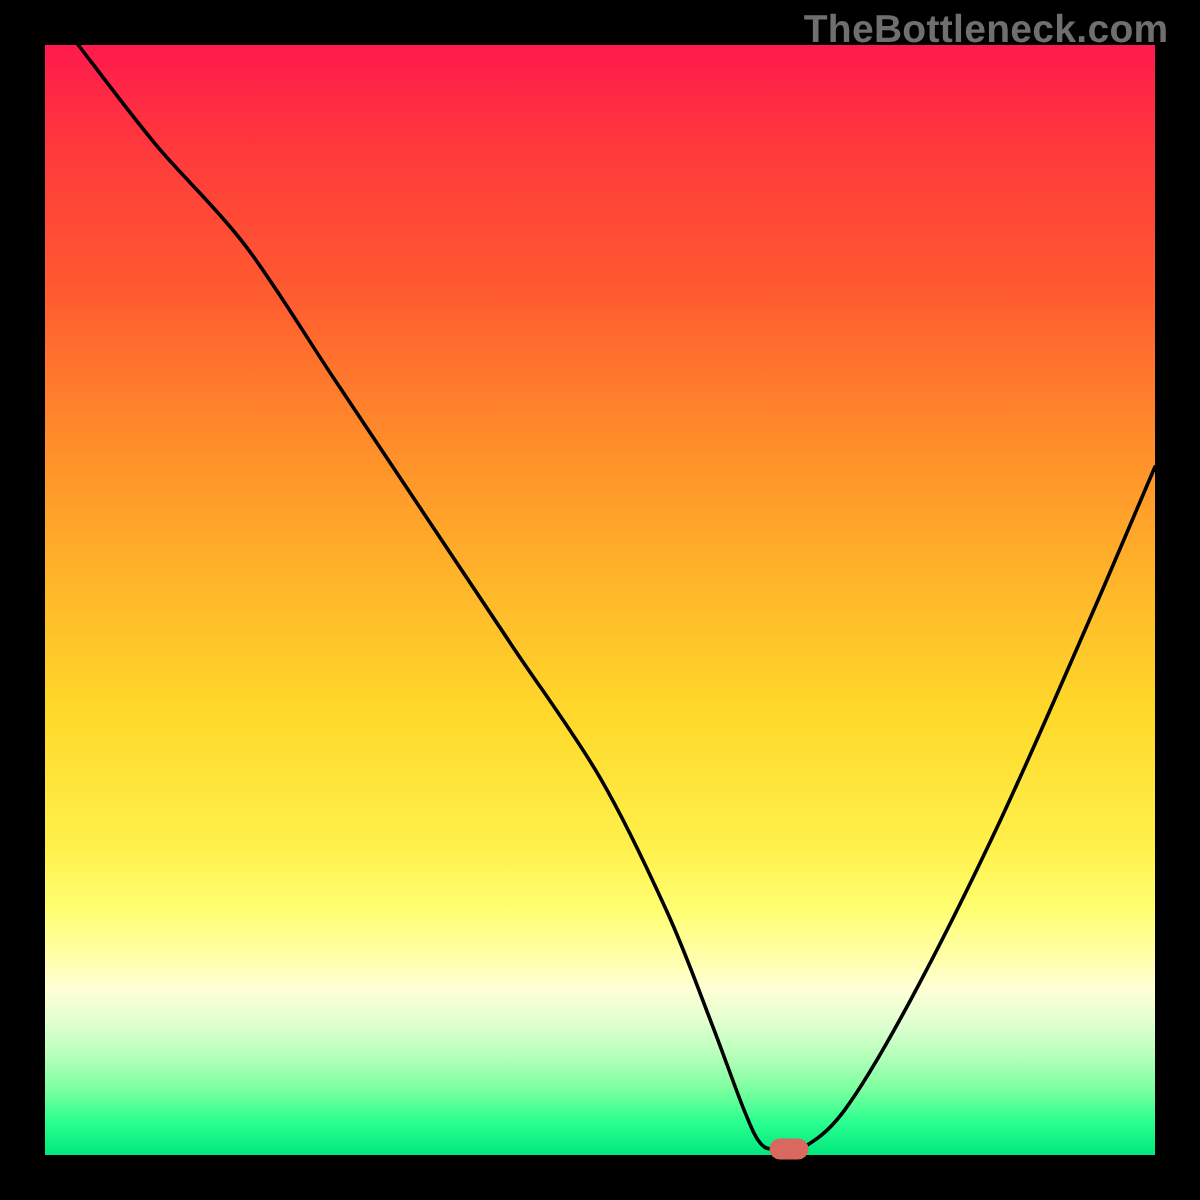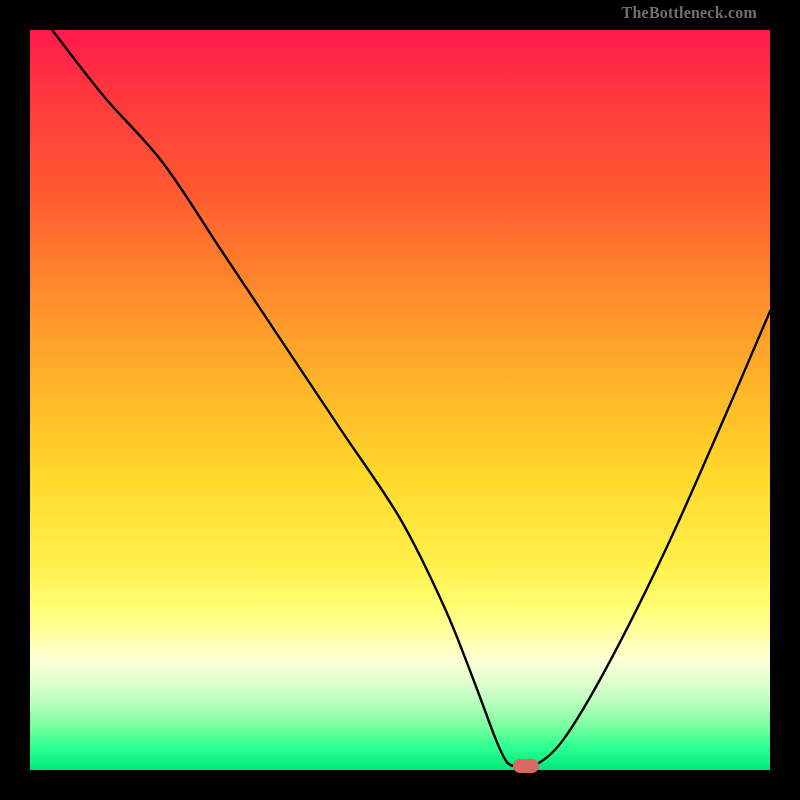--- a/index.html
+++ b/index.html
@@ -36,26 +36,25 @@
       #ffffd5 85%,
       #e1ffd0 88%,
       #b7ffbb 91%,
       #7dffa0 94%,
       #2bff8f 97%,
       #00e87c 100%);
   }
   .attribution {
     position: absolute;
     top: 4px;
-    right: 43px;
+    right: 21px;
     color: #6f6f6f;
-    font-size: 16px;
+    font-size: 26px;
     font-weight: 600;
     letter-spacing: 0.2px;
-    font-family: Liberation Serif, serif;
   }
   svg.curve {
     position: absolute;
     left: 0;
     top: 0;
     width: 740px;
     height: 740px;
     overflow: visible;
   }
   .curve path {

